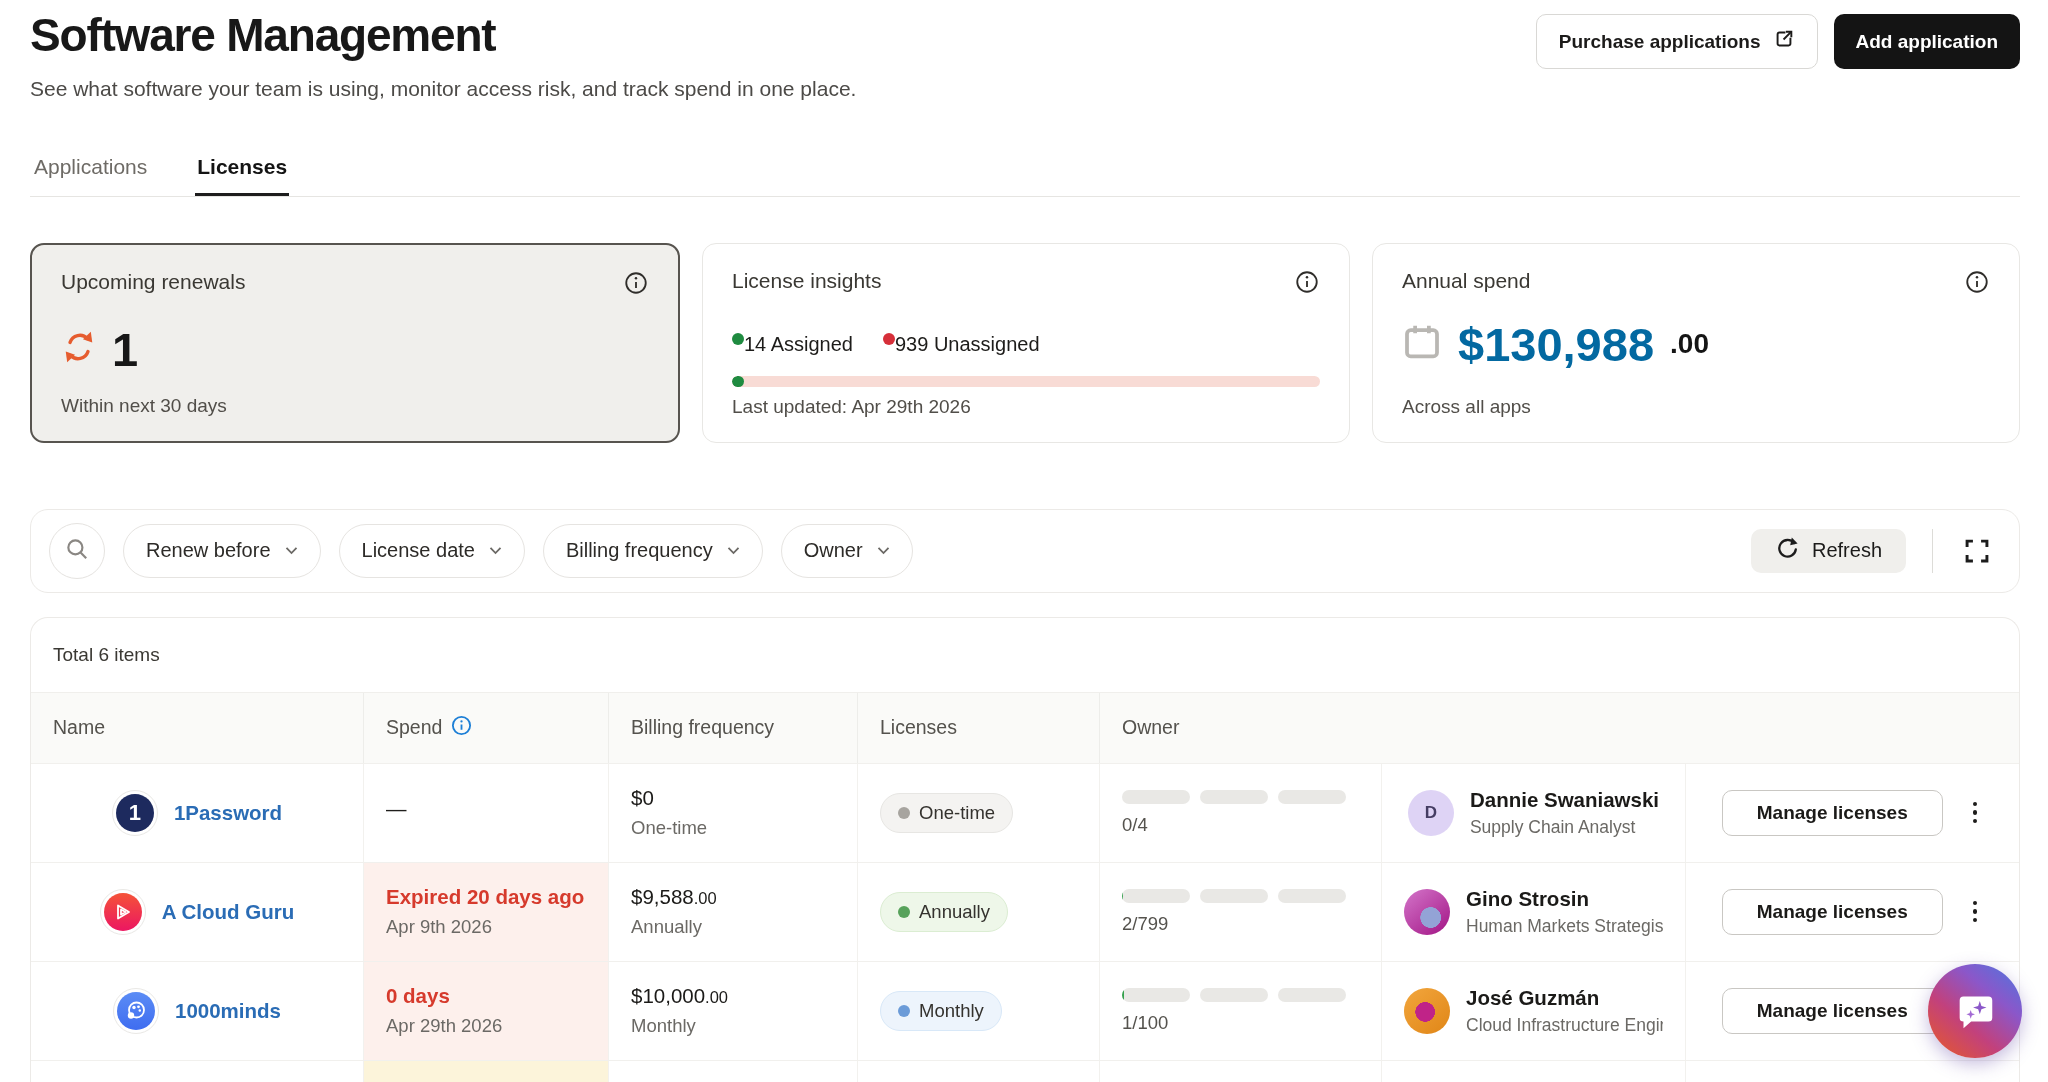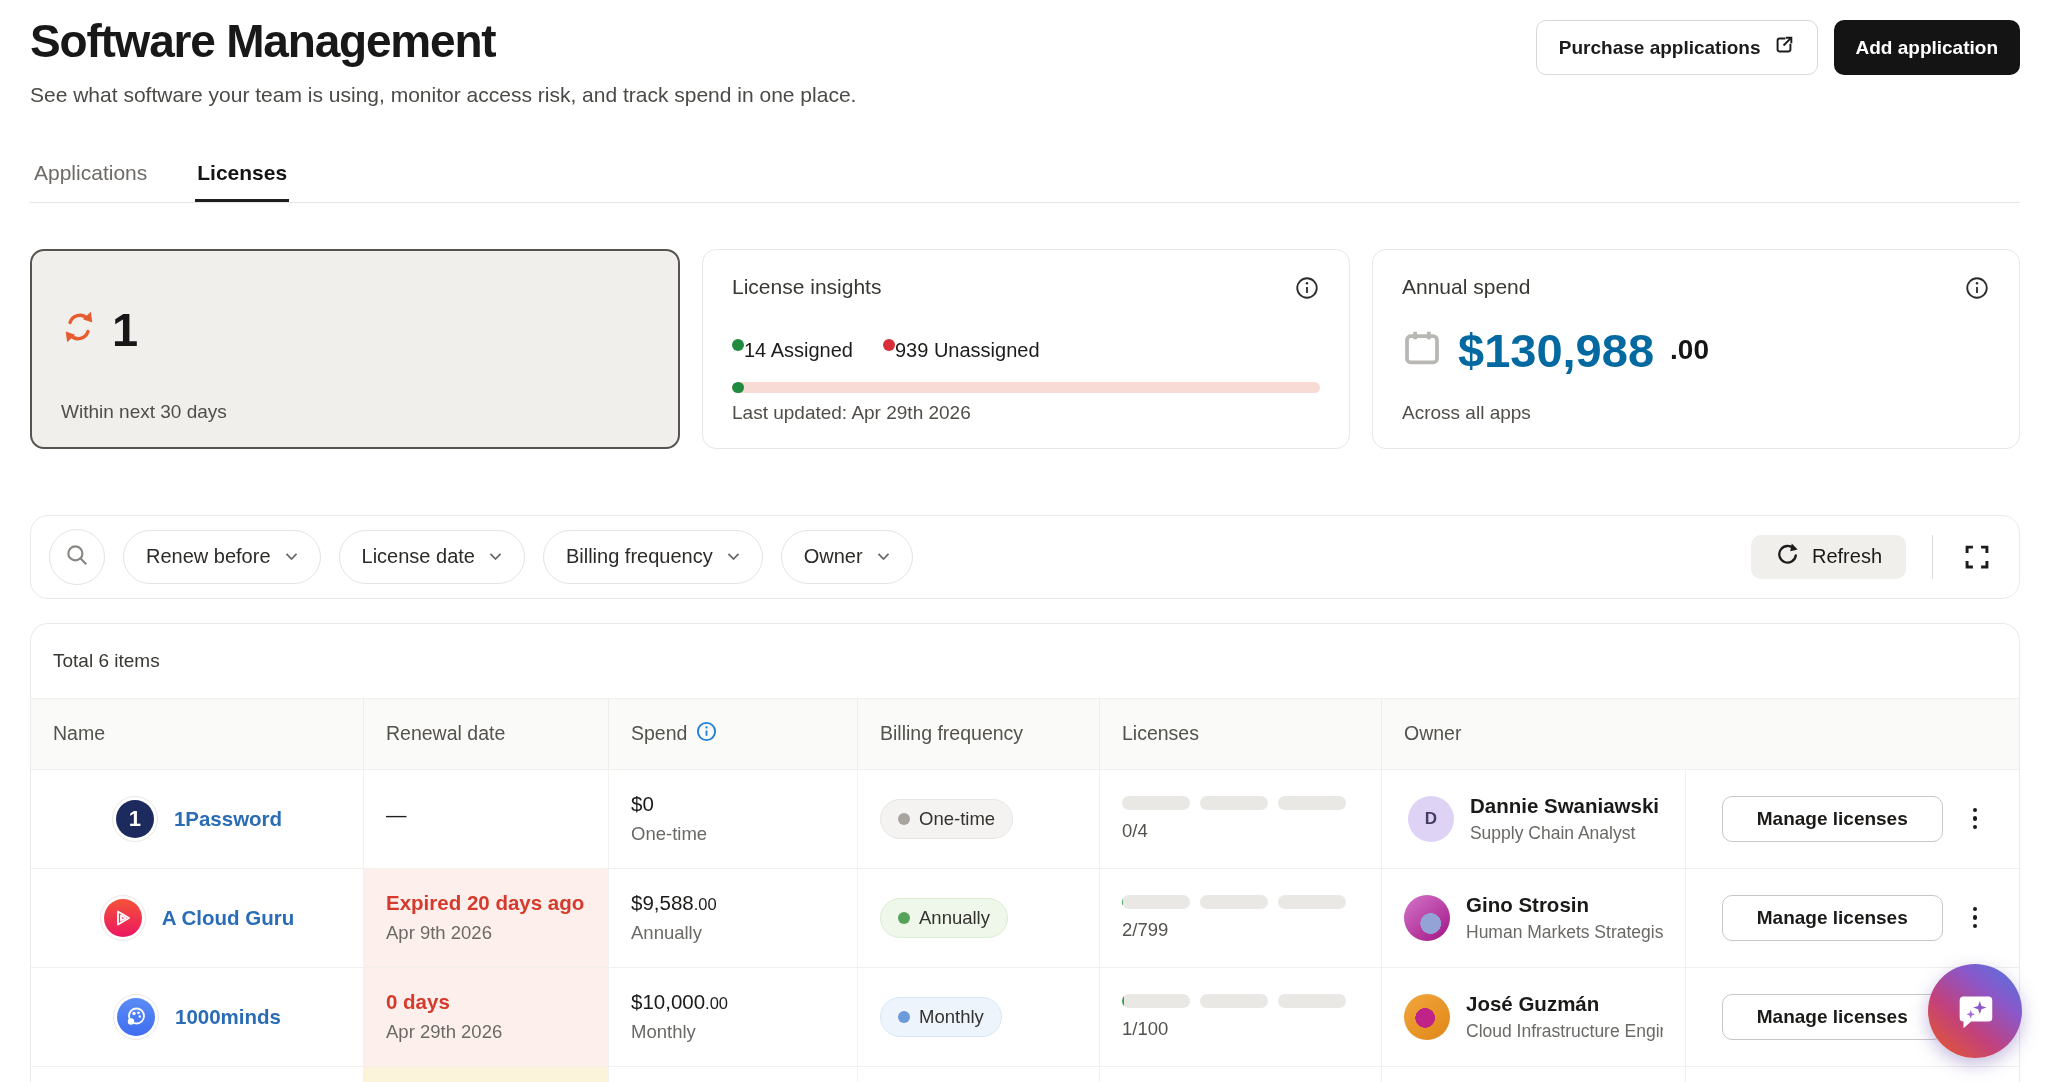--- a/index.html
+++ b/index.html
@@ -5,21 +5,21 @@
   * { box-sizing: border-box; }
   html,body { margin:0; padding:0; }
   body {
     width:2048px; height:1082px; overflow:hidden; background:#ffffff;
     font-family:"Liberation Sans", sans-serif; color:#1f1e1c;
     position:relative;
   }
   .page { padding:0 28px 0 30px; }
 
   
-  .top { display:flex; justify-content:space-between; align-items:flex-start; padding-top:16px; }
+  .top { display:flex; justify-content:space-between; align-items:flex-start; padding-top:10px; }
   .page-title { font-size:46px; font-weight:700; letter-spacing:-1.2px; color:#181818; margin:0; line-height:1.1; }
   .page-subtitle { font-size:21px; color:#4c4a47; margin-top:16px; }
   .top-actions { display:flex; gap:16px; padding-top:4px; }
   .btn { display:inline-flex; align-items:center; gap:12px; font-size:19px; font-weight:600; border-radius:10px; padding:13px 22px; cursor:pointer; border:none; font-family:inherit; }
   .btn-outline { background:#fff; border:1px solid #d9d8d5; color:#1c1b1a; }
   .btn-dark { background:#141414; color:#ffffff; }
 
   
   .tabs { display:flex; gap:46px; margin-top:48px; border-bottom:1px solid #e6e5e2; padding-left:2px; }
   .tab { font-size:21px; color:#6e6b66; padding:6px 2px 17px; cursor:pointer; }
@@ -138,20 +138,30 @@
   </div>
 
   <div class="tabs">
     <div class="tab">Applications</div>
     <div class="tab active">Licenses</div>
   </div>
 
   <div class="cards">
 
     <div class="card card-selected">
+      <div class="card-head">
+        <div class="card-title">Upcoming renewals</div>
+        <button class="info-btn">
+          <svg width="26" height="26" viewBox="0 0 24 24" fill="none" stroke="#2f2d2a" stroke-width="1.7">
+            <circle cx="12" cy="12" r="9"></circle>
+              <line x1="12" y1="11" x2="12" y2="16.6"></line>
+            <circle cx="12" cy="7.7" r="1.15" fill="#2f2d2a" stroke="none"></circle>
+          </svg>
+        </button>
+      </div>
       <div class="value-row">
         <span>
           <svg width="36" height="36" viewBox="0 0 32 32" fill="none">
             <path d="M8 12 A9.2 9.2 0 0 1 23.5 8.5" stroke="#e65c2e" stroke-width="3" stroke-linecap="round"></path>
             <polygon points="26.5,2.5 27.8,12 19.5,9.2" fill="#e65c2e"></polygon>
             <path d="M24 20 A9.2 9.2 0 0 1 8.5 23.5" stroke="#e65c2e" stroke-width="3" stroke-linecap="round"></path>
             <polygon points="5.5,29.5 4.2,20 12.5,22.8" fill="#e65c2e"></polygon>
           </svg>
         </span>
         <span class="big-number">1</span>
@@ -266,21 +276,20 @@
             <path d="M8.5 20.5 H3.5 V15.5"></path>
         </svg>
       </button>
     </div>
   </div>
 
   <div class="table-wrap">
     <div class="total-row">Total 6 items</div>
     <div class="grid thead">
       <div class="th">Name</div>
-      <div class="th">Renewal date</div>
       <div class="th">
         <span>Spend</span>
         <span>
           <svg width="23" height="23" viewBox="0 0 24 24" fill="none" stroke="#1d7fd6" stroke-width="1.9">
             <circle cx="12" cy="12" r="9"></circle>
               <line x1="12" y1="11" x2="12" y2="16.4"></line>
             <circle cx="12" cy="7.7" r="1.2" fill="#1d7fd6" stroke="none"></circle>
           </svg>
         </span>
       </div>

